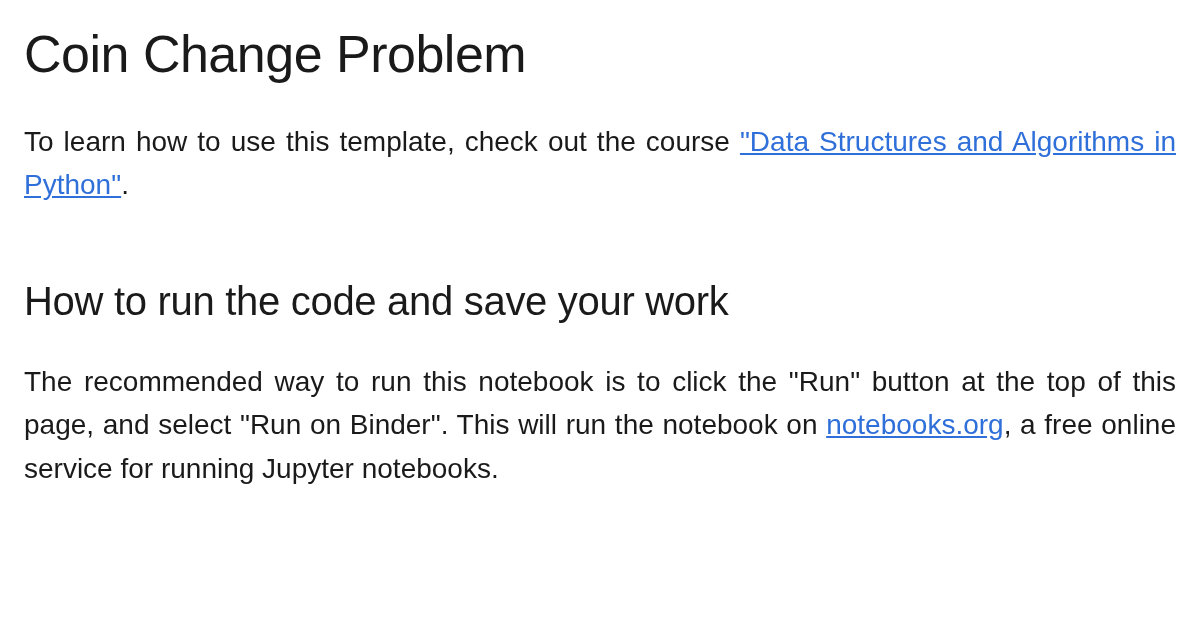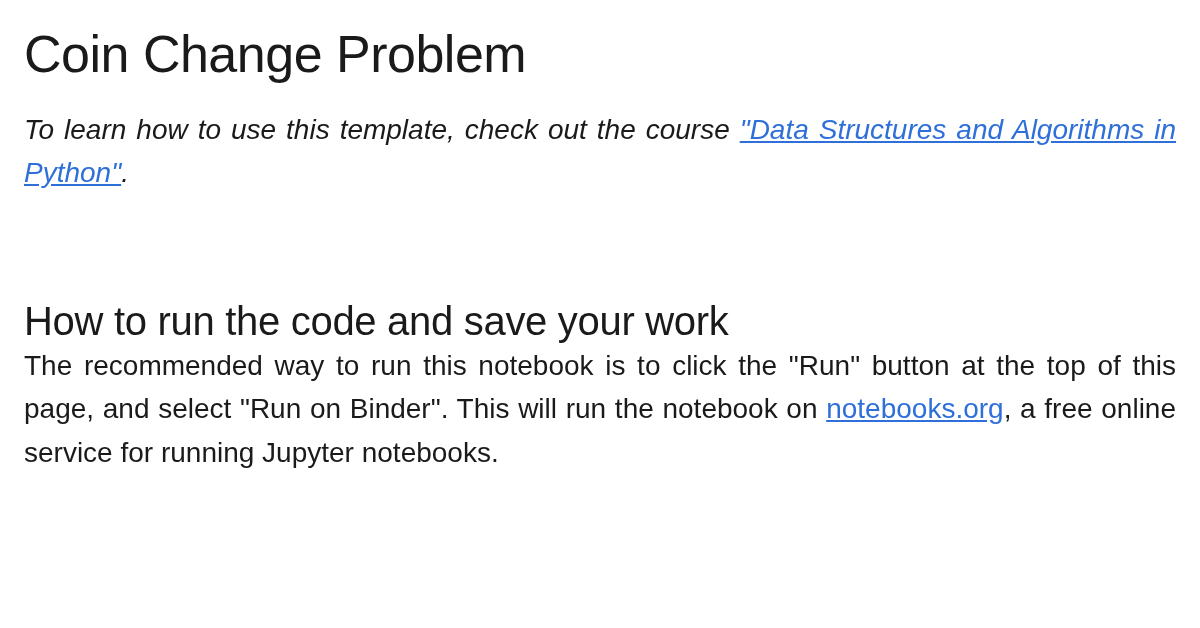--- a/index.html
+++ b/index.html
@@ -12,34 +12,34 @@
       background: #ffffff;
       color: #1a1a1a;
       width: 1200px;
       height: 628px;
       padding: 24px 24px 0 24px;
       text-align: justify;
     }
     h1 {
       font-size: 52px;
       font-weight: 400;
-      margin-bottom: 24px;
+      margin-bottom: 36px;
       letter-spacing: -0.5px;
       text-align: left;
     }
     .intro {
       font-size: 28px;
-      font-style: italic;
       line-height: 1.55;
-      margin-bottom: 104px;
+      margin-bottom: 72px;
       color: #1a1a1a;
     }
     h2 {
       font-size: 40px;
       font-weight: 400;
+      margin-bottom: 36px;
       letter-spacing: -0.3px;
       text-align: left;
     }
     .body-text {
       font-size: 28px;
       line-height: 1.55;
       color: #1a1a1a;
     }
     a {
       color: #2f6fd9;

